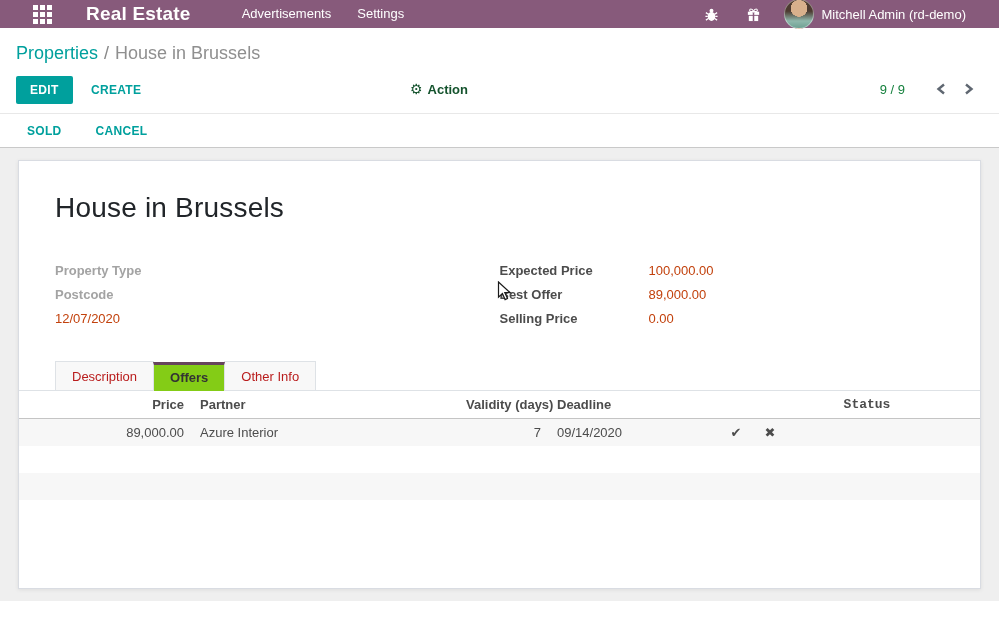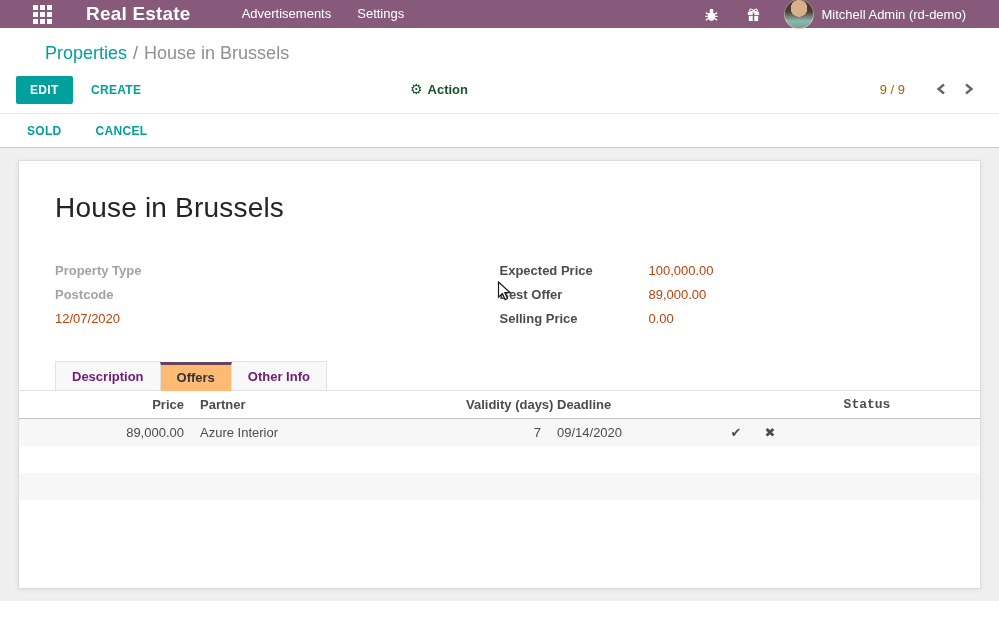--- a/index.html
+++ b/index.html
@@ -17,33 +17,33 @@
   .avatar { width:30px; height:30px; border-radius:50%; margin:0 8px 0 22px;
             background:
               radial-gradient(circle at 50% 30%, #d8b08c 0 34%, transparent 35%),
               radial-gradient(circle at 50% 18%, #5a4436 0 30%, transparent 31%),
               linear-gradient(180deg,#4c3a30 0 40%, #8fb8ac 75%, #6fa193 100%);
             border:1px solid rgba(255,255,255,.4); }
   .username { font-size:13px; }
 
   
   .breadcrumb-row { padding:15px 16px 5px; font-size:18px; background:#fff; }
-  .crumb-link { color:#00A09D; cursor:pointer;margin-left:29px; }
+  .crumb-link { color:#00A09D; cursor:pointer; }
   .crumb-sep { color:#888; margin:0 6px; }
   .crumb-current { color:#8f8f8f; }
 
   
   .cp-row { position:relative; height:44px; padding:7px 16px; background:#fff; }
   .btn-primary { display:inline-block; background:#00A09D; color:#fff; font-size:12px; font-weight:700;
                  padding:7px 14px; border:none; border-radius:2px; letter-spacing:.3px; cursor:pointer; }
   .btn-link { display:inline-block; color:#00A09D; font-size:12px; font-weight:700; padding:7px 14px;
               letter-spacing:.3px; cursor:pointer; background:none; border:none; }
   .action-menu { position:absolute; left:410px; top:12px; font-size:13px; font-weight:600; color:#14532d; cursor:pointer; }
   .action-menu .gear { font-size:14px; margin-right:5px; }
-  .pager { position:absolute; right:16px; top:12px; display:flex; align-items:center; font-size:13px; color:#a16207; }
+  .pager { position:absolute; right:16px; top:12px; display:flex; align-items:center; font-size:13px; color:#15803d; }
   .pager-value { margin-right:22px; cursor:pointer; }
   .pager-btn { padding:2px 9px; cursor:pointer; display:flex; align-items:center; }
 
   
   .statusbar { height:35px; background:#fff; border-top:1px solid #e8e8e8; border-bottom:1px solid #c9c9c9;
                display:flex; align-items:center; padding:0 16px;gap:10px; }
   .status-btn { color:#00A09D; font-size:12px; font-weight:700; letter-spacing:.3px; padding:6px 12px; cursor:pointer; background:none; border:none; }
   .status-btn:first-child { margin-left:-1px; }
 
   
@@ -55,22 +55,22 @@
   .field-groups { display:flex; margin-top:35px; }
   .field-col { width:448px; }
   .field-row { display:flex; line-height:24px; font-size:13px; }
   .f-label { width:149px; font-weight:700; color:#4c4c4c; }
   .f-label.muted { color:#a3a3a3; }
   .f-value { color:#c2410c; }
 
   
   .tabbar { display:flex; align-items:flex-end; margin-top:29px; padding-left:36px; border-bottom:1px solid #dee2e6; height:31px; }
   .tab { font-size:13px; padding:7px 16px 6px; border:1px solid #dee2e6; border-bottom:none; background:#f8f8f8;
-         color:#701a75; cursor:pointer; margin-right:-1px;font-weight:bold; }
-  .tab.active { background:#fdba74; border-top:3px solid #66435c; padding-top:5px; font-weight:700; color:#333;
+         color:#b91c1c; cursor:pointer; margin-right:-1px; }
+  .tab.active { background:#84cc16; border-top:3px solid #66435c; padding-top:5px; font-weight:700; color:#333;
                 margin-bottom:-1px; position:relative; z-index:2; }
 
   
   table.offers { width:100%; border-collapse:collapse; table-layout:fixed; font-size:13px; }
   table.offers th { font-weight:700; color:#4c4c4c; padding:6px 8px; border-bottom:1px solid #c4c4c4; background:#fff; white-space:nowrap; }
   table.offers td { padding:5px 8px; color:#4c4c4c; height:27px; }
   .al-r { text-align:right; } .al-l { text-align:left; } .al-c { text-align:center;font-family:Liberation Mono, monospace; }
   tr.data-row { background:#f7f7f7; cursor:pointer; }
   tr.blank-odd { background:#f7f7f7; }
   .cell-icon { color:#00A09D; font-weight:700; font-size:13px; cursor:pointer; font-family:"DejaVu Sans",sans-serif; }

